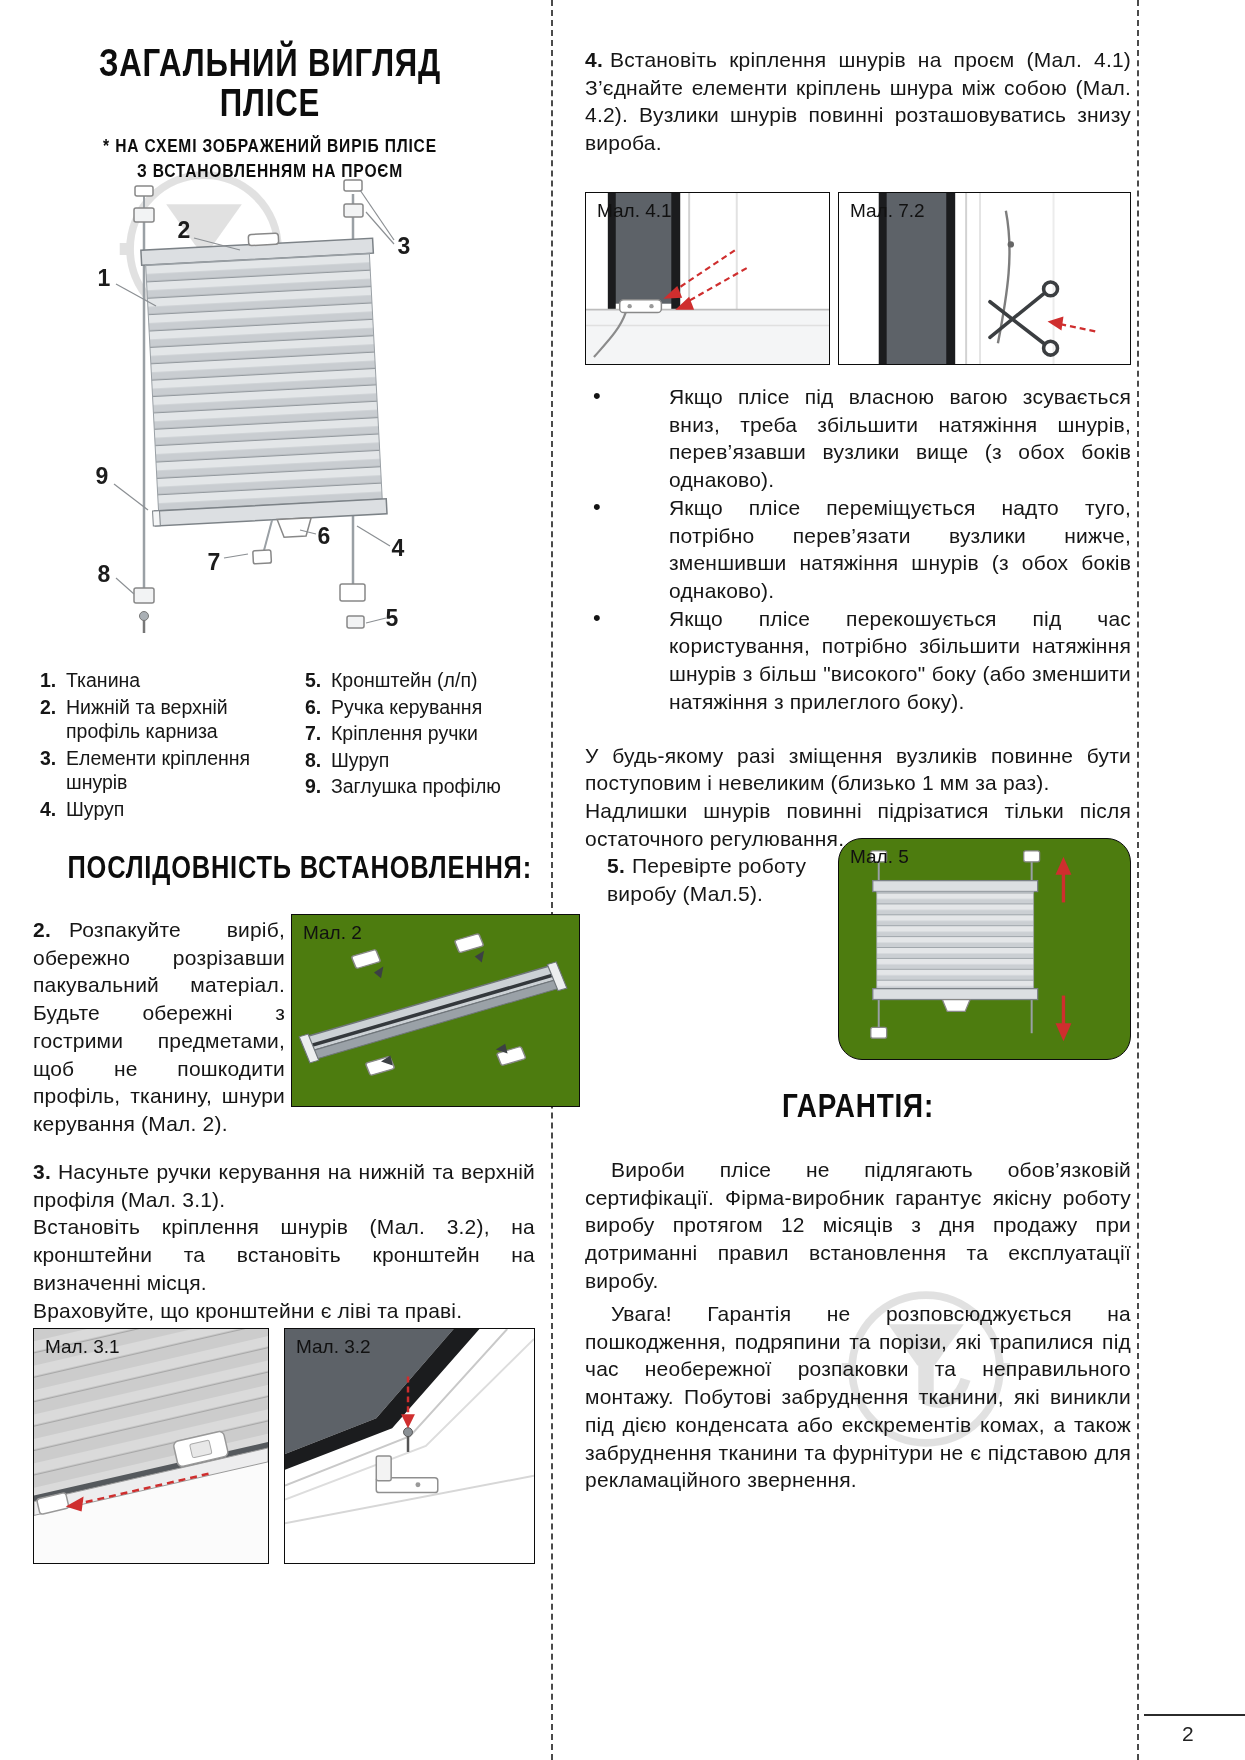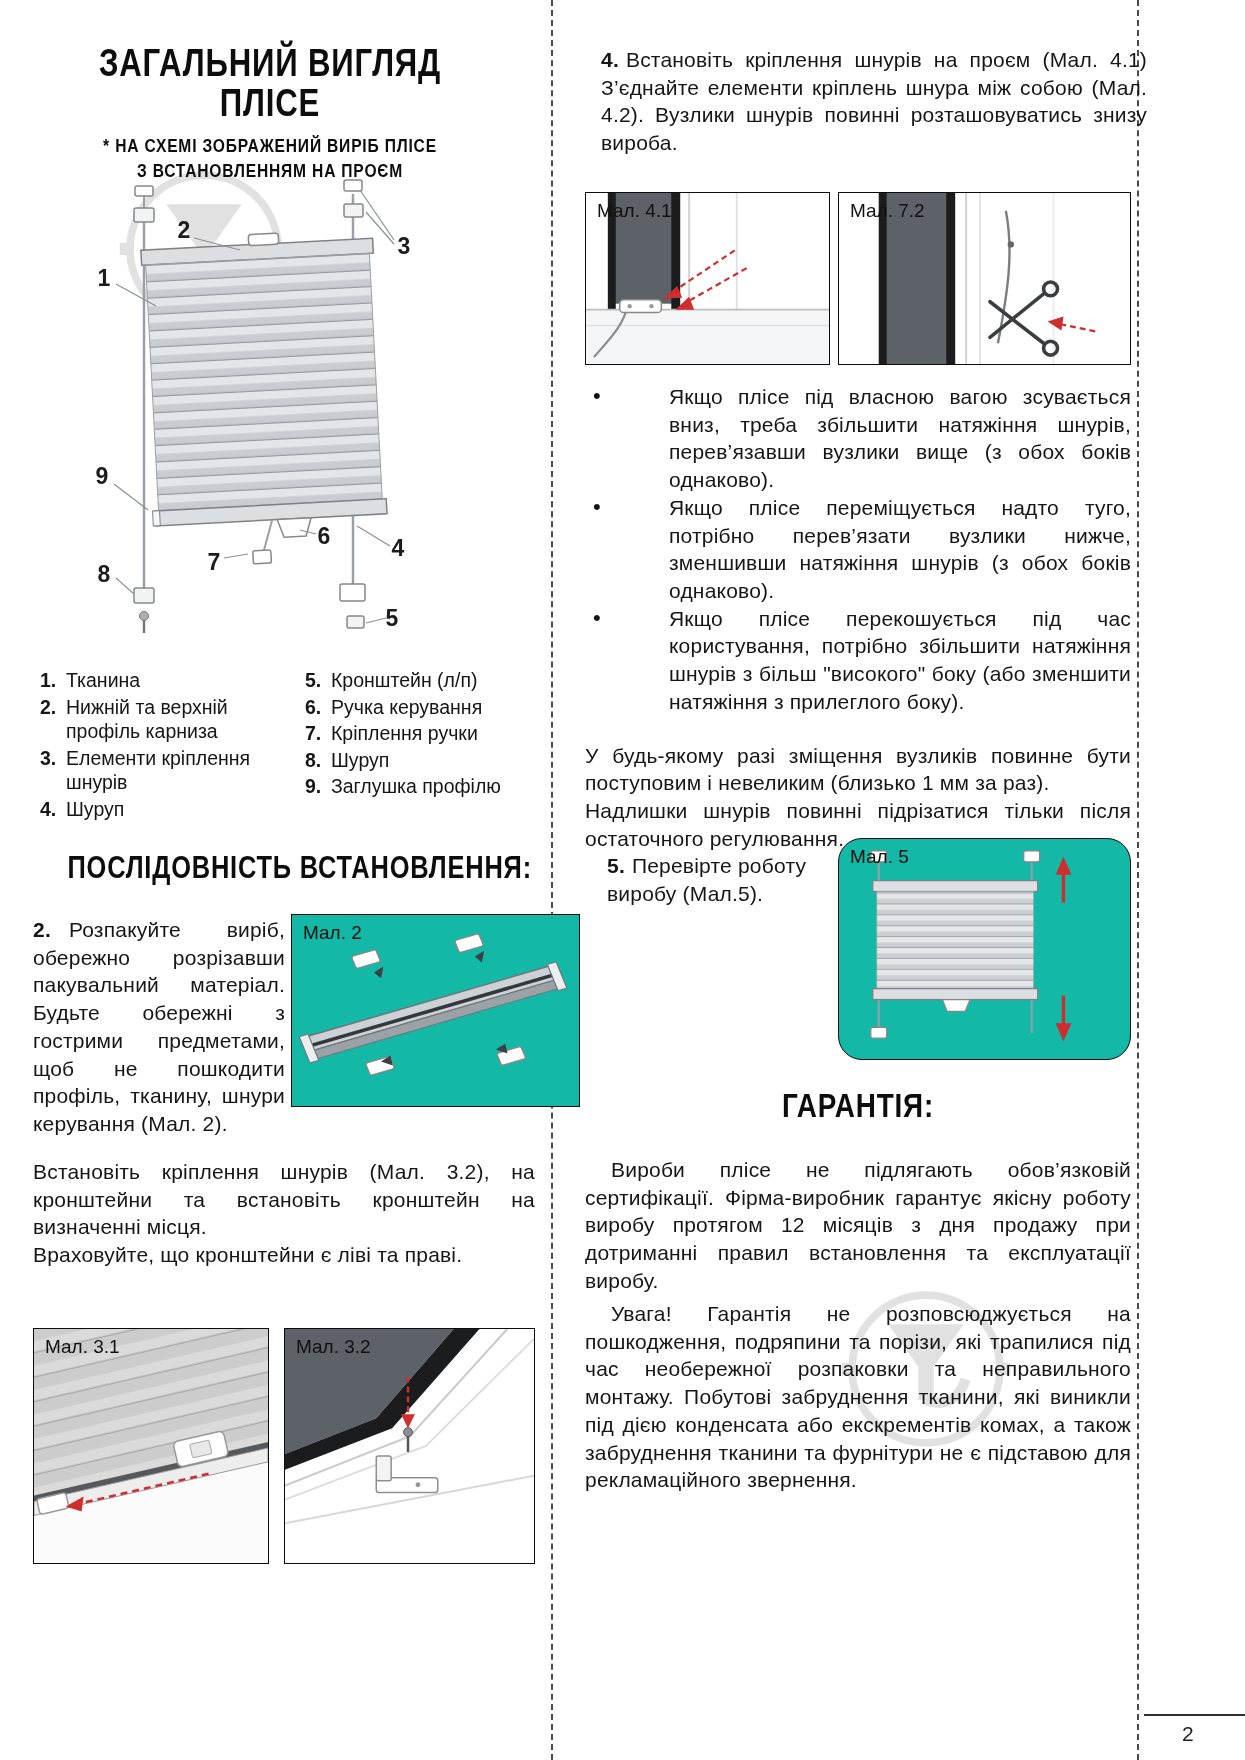--- a/index.html
+++ b/index.html
@@ -11,21 +11,21 @@
   .cond { font-weight:bold; white-space:nowrap; transform:scaleX(.82); transform-origin:50% 50%; letter-spacing:1px; color:#0d0d0d; }
   .title-line { font-size:38px; line-height:1.04; }
   .sub-line { font-size:19px; line-height:1.3; }
   .seq-heading { font-size:31px; }
   .warranty-heading { font-size:34px; }
   .body-text { font-size:21px; line-height:1.32; text-align:justify; letter-spacing:.2px; color:#161616; }
   .body-text p { margin:0; }
   .stepnum { font-weight:bold; }
   .gap-wide { margin-right:18px; }
   .gap-sm { margin-right:7px; }
-  .figure { position:absolute; border:1.5px solid #0c0c0c; background:#14b8a6; }
+  .figure { position:absolute; border:1.5px solid #0c0c0c; background:#4d7c0f; }
   .figure svg { position:absolute; inset:0; width:100%; height:100%; }
   .fig-label { position:absolute; top:7px; left:11px; font-size:19px; color:#111; z-index:2; }
   .legend { display:flex; font-size:19.5px; line-height:1.26; color:#161616; }
   .legend-col1 { width:265px; }
   .legend-col2 { width:230px; }
   .legend-item { display:flex; margin-bottom:2px; }
   .legend-num { flex:0 0 26px; font-weight:bold; }
   .bullet-item { display:flex;gap:40px; }
   .bullet-dot { flex:0 0 44px; padding-left:8px; }
   .bullet-dot::before { content:"•"; font-size:22px; }
@@ -214,20 +214,21 @@
       <g fill="#3c4044">
         <polygon points="70,58 78,52 76,64"></polygon>
         <polygon points="156,42 164,36 162,48"></polygon>
         <polygon points="182,130 174,136 184,140"></polygon>
         <polygon points="84,142 76,148 86,152"></polygon>
       </g>
     </svg>
   </div>
 
   <div class="abs body-text" style="left:33px; top:1158px; width:502px;">
+    <p><span class="stepnum gap-sm">3.</span><span>Насуньте ручки керування на нижній та верхній профіля (Мал. 3.1).</span></p>
     <p><span>Встановіть кріплення шнурів (Мал. 3.2), на кронштейни та встановіть кронштейн на визначенні місця.</span></p>
     <p><span>Враховуйте, що кронштейни є ліві та праві.</span></p>
   </div>
 
   <div class="figure" style="left:33px; top:1328px; width:236px; height:236px;">
     <span class="fig-label">Мал. 3.1</span>
     <svg viewBox="0 0 236 236" preserveAspectRatio="none">
       <defs>
         <pattern id="pl-31" width="30" height="24" patternUnits="userSpaceOnUse" patternTransform="rotate(-13)">
           <rect width="30" height="24" fill="#dadada"></rect>
@@ -261,21 +262,21 @@
       <rect x="92" y="150" width="62" height="15" rx="3" fill="#fff" stroke="#8f8f8f" stroke-width="1.5"></rect>
       <rect x="92" y="128" width="15" height="25" rx="2" fill="#f3f3f3" stroke="#8f8f8f" stroke-width="1.5"></rect>
       <circle cx="134" cy="157" r="2.5" fill="#999"></circle>
       <circle cx="124" cy="104" r="4.5" fill="#8a9095" stroke="#555" stroke-width="1"></circle>
       <line x1="124" y1="108" x2="124" y2="124" stroke="#555" stroke-width="2.5"></line>
       <line x1="124" y1="48" x2="124" y2="88" stroke="#cf2e2e" stroke-width="2.5" stroke-dasharray="6 4"></line>
       <polygon points="124,100 117,86 131,86" fill="#cf2e2e"></polygon>
     </svg>
   </div>
 
-  <div class="abs body-text" style="left:585px; top:46px; width:546px;margin-left:16px;">
+  <div class="abs body-text" style="left:585px; top:46px; width:546px;">
     <p><span class="stepnum gap-sm">4.</span><span>Встановіть кріплення шнурів на проєм (Мал. 4.1) З’єднайте елементи кріплень шнура між собою (Мал. 4.2). Вузлики шнурів повинні розташовуватись знизу вироба.</span></p>
   </div>
 
   <div class="figure" style="left:585px; top:192px; width:245px; height:173px;">
     <span class="fig-label">Мал. 4.1</span>
     <svg viewBox="0 0 245 173" preserveAspectRatio="none">
       <rect width="245" height="173" fill="#fff"></rect>
       <rect x="28" y="0" width="62" height="112" fill="#5d6268"></rect>
       <rect x="22" y="0" width="8" height="118" fill="#1b1c1e"></rect>
       <rect x="86" y="0" width="9" height="118" fill="#1b1c1e"></rect>

